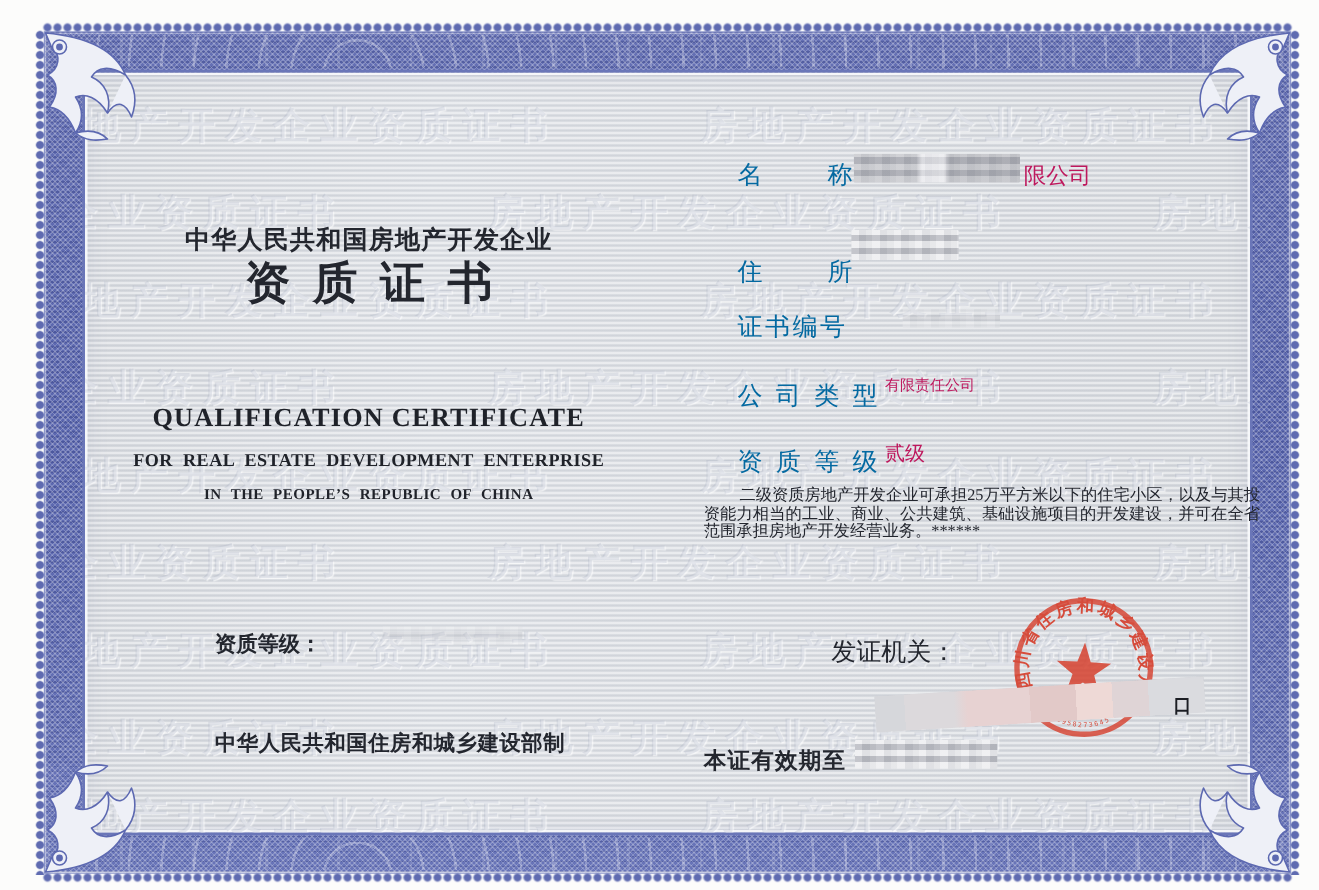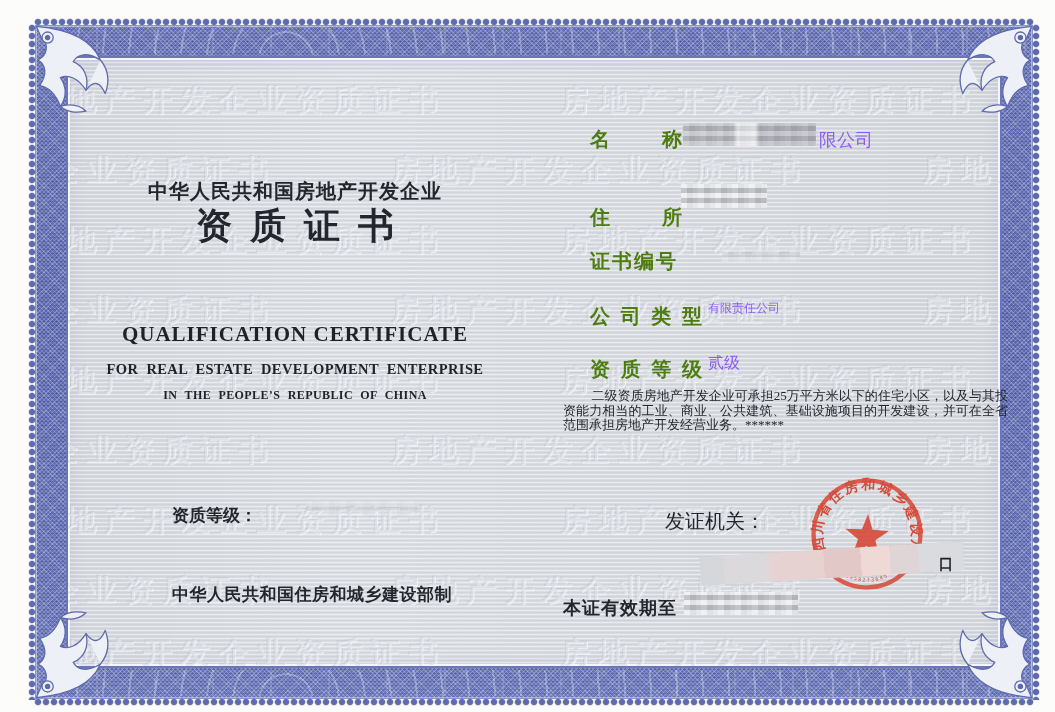--- a/index.html
+++ b/index.html
@@ -55,24 +55,24 @@
   .cn-top{left:75px;top:146px;width:440px;text-align:center;
     font-size:20px;font-weight:bold;letter-spacing:1px;margin-top:32px;}
   .cn-main{left:75px;top:202px;width:440px;text-align:center;
     font-size:36px;font-weight:bold;letter-spacing:18px;text-indent:18px;}
   .en{left:60px;width:470px;text-align:center;font-family:"Liberation Serif",serif;
     font-weight:bold;color:#1f2229;}
   .en1{top:322px;font-size:21px;letter-spacing:1px;}
   .en2{top:361px;font-size:14.5px;letter-spacing:.4px;word-spacing:4px;}
   .en3{top:388px;font-size:12px;letter-spacing:.4px;word-spacing:4px;}
 
-  .lbl{font-size:20px;font-weight:bold;letter-spacing:0;color:#4d7c0f;}
+  .lbl{font-size:20px;font-weight:normal;letter-spacing:0;color:#0369a1;}
   .just{display:inline-block;text-align:justify;text-align-last:justify;}
   .w92{width:92px;} .w112{width:112px;}
-  .val{font-family:"Liberation Serif",serif;color:#8b5cf6;}
+  .val{font-family:"Liberation Serif",serif;color:#be185d;}
 
   .scope{left:563px;top:389px;width:445px;font-family:"Liberation Serif",serif;
     font-size:13px;line-height:14.5px;text-indent:2.2em;color:#23262e;
     text-align:justify;}
 
   .certno{left:172px;top:504px;font-size:17px;font-weight:bold;}
   .maker{left:172px;top:583px;font-size:17px;font-weight:bold;letter-spacing:.5px;text-align:center;}
   .issuer{left:665px;top:508px;font-size:20px;font-weight:normal;}
   .valid{left:563px;top:596px;font-size:18px;font-weight:bold;letter-spacing:1px;}
 

